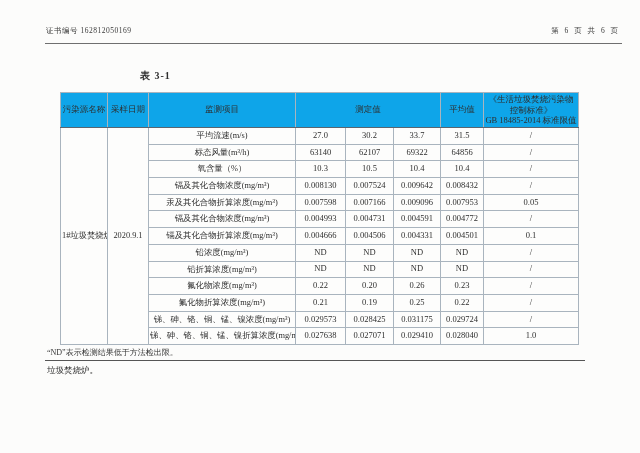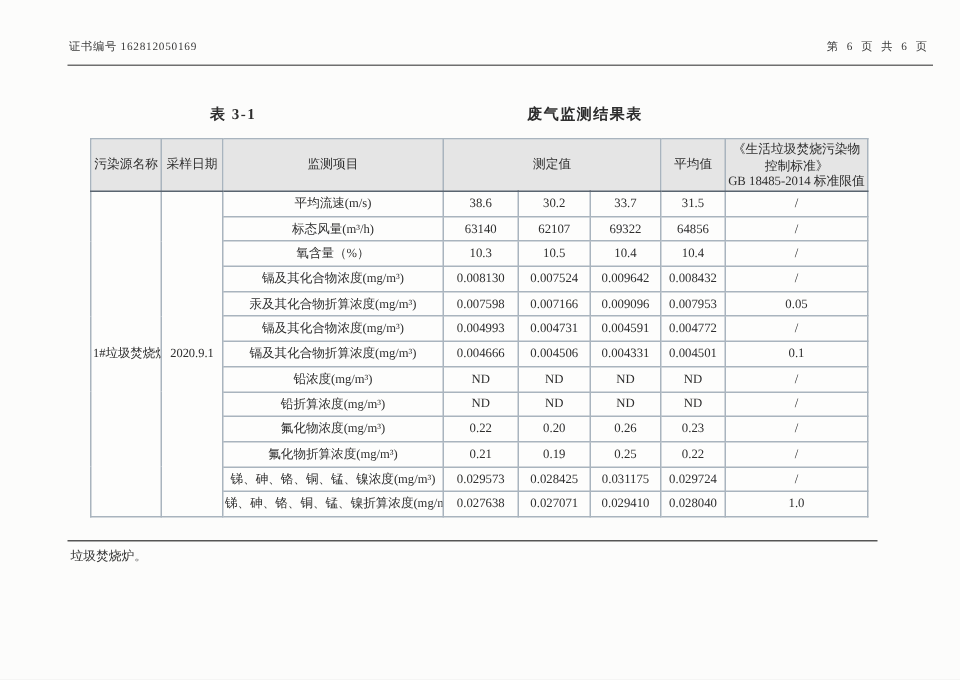--- a/index.html
+++ b/index.html
@@ -30,21 +30,21 @@
     font-size:8.5px;color:#2e2e2e;
   }
   table.monitor td{
     border:1px solid #a9b4be;
     text-align:center;vertical-align:middle;
     padding:0 1px;height:15.7px;line-height:1.15;
     background:#fdfdfc;
     overflow:hidden;white-space:nowrap;
   }
   table.monitor tr.hdr td{
-    height:34px;font-size:8.5px;background:#e5e5e5;
+    height:34px;font-size:8.5px;background:#0ea5e9;
     border-bottom:1px solid #5a6570;white-space:normal;
   }
   table.monitor{border:1px solid #5a6570;}
   table.monitor td.std-hdr{font-size:7.6px;line-height:1.25;}
   td.c-src,td.c-date{font-size:8.3px;}
   td.c-item{font-size:8.4px;margin-left:12px;}
   .col-src{width:47px;}.col-date{width:41px;}.col-item{width:147px;}
   .col-v1{width:50px;}.col-v2{width:48px;}.col-v3{width:47px;}
   .col-avg{width:43px;}.col-std{width:95px;}
 
@@ -56,21 +56,20 @@
 </head>
 <body>
 
 <div class="page">
 
   <div class="cert">证书编号 162812050169</div>
   <div class="pageinfo">第 6 页 共 6 页</div>
   <div class="toprule"></div>
 
   <div class="cap-num">表 3-1</div>
-  <div class="cap-title">废气监测结果表</div>
 
   <table class="monitor">
     <colgroup>
       <col class="col-src">
         <col class="col-date">
         <col class="col-item">
       <col class="col-v1">
         <col class="col-v2">
         <col class="col-v3">
       <col class="col-avg">
@@ -87,21 +86,21 @@
           <span>《生活垃圾焚烧污染物</span><br>
           <span>控制标准》</span><br>
           <span>GB 18485-2014 标准限值</span>
         </td>
       </tr>
 
       <tr>
         <td class="c-src" rowspan="13">1#垃圾焚烧炉</td>
         <td class="c-date" rowspan="13">2020.9.1</td>
         <td class="c-item">平均流速(m/s)</td>
-        <td>38.6</td>
+        <td>27.0</td>
         <td>30.2</td>
         <td>33.7</td>
         <td>31.5</td>
         <td>/</td>
       </tr>
       <tr>
         <td class="c-item">标态风量(m³/h)</td>
         <td>63140</td>
         <td>62107</td>
         <td>69322</td>
@@ -192,16 +191,17 @@
         <td class="c-item">锑、砷、铬、铜、锰、镍折算浓度(mg/m³)</td>
         <td>0.027638</td>
         <td>0.027071</td>
         <td>0.029410</td>
         <td>0.028040</td>
         <td>1.0</td>
       </tr>
     </tbody>
   </table>
 
+  <div class="footnote">“ND”表示检测结果低于方法检出限。</div>
   <div class="footrule"></div>
   <div class="blank-note">垃圾焚烧炉。</div>
 
 </div>
 
 </body></html>

